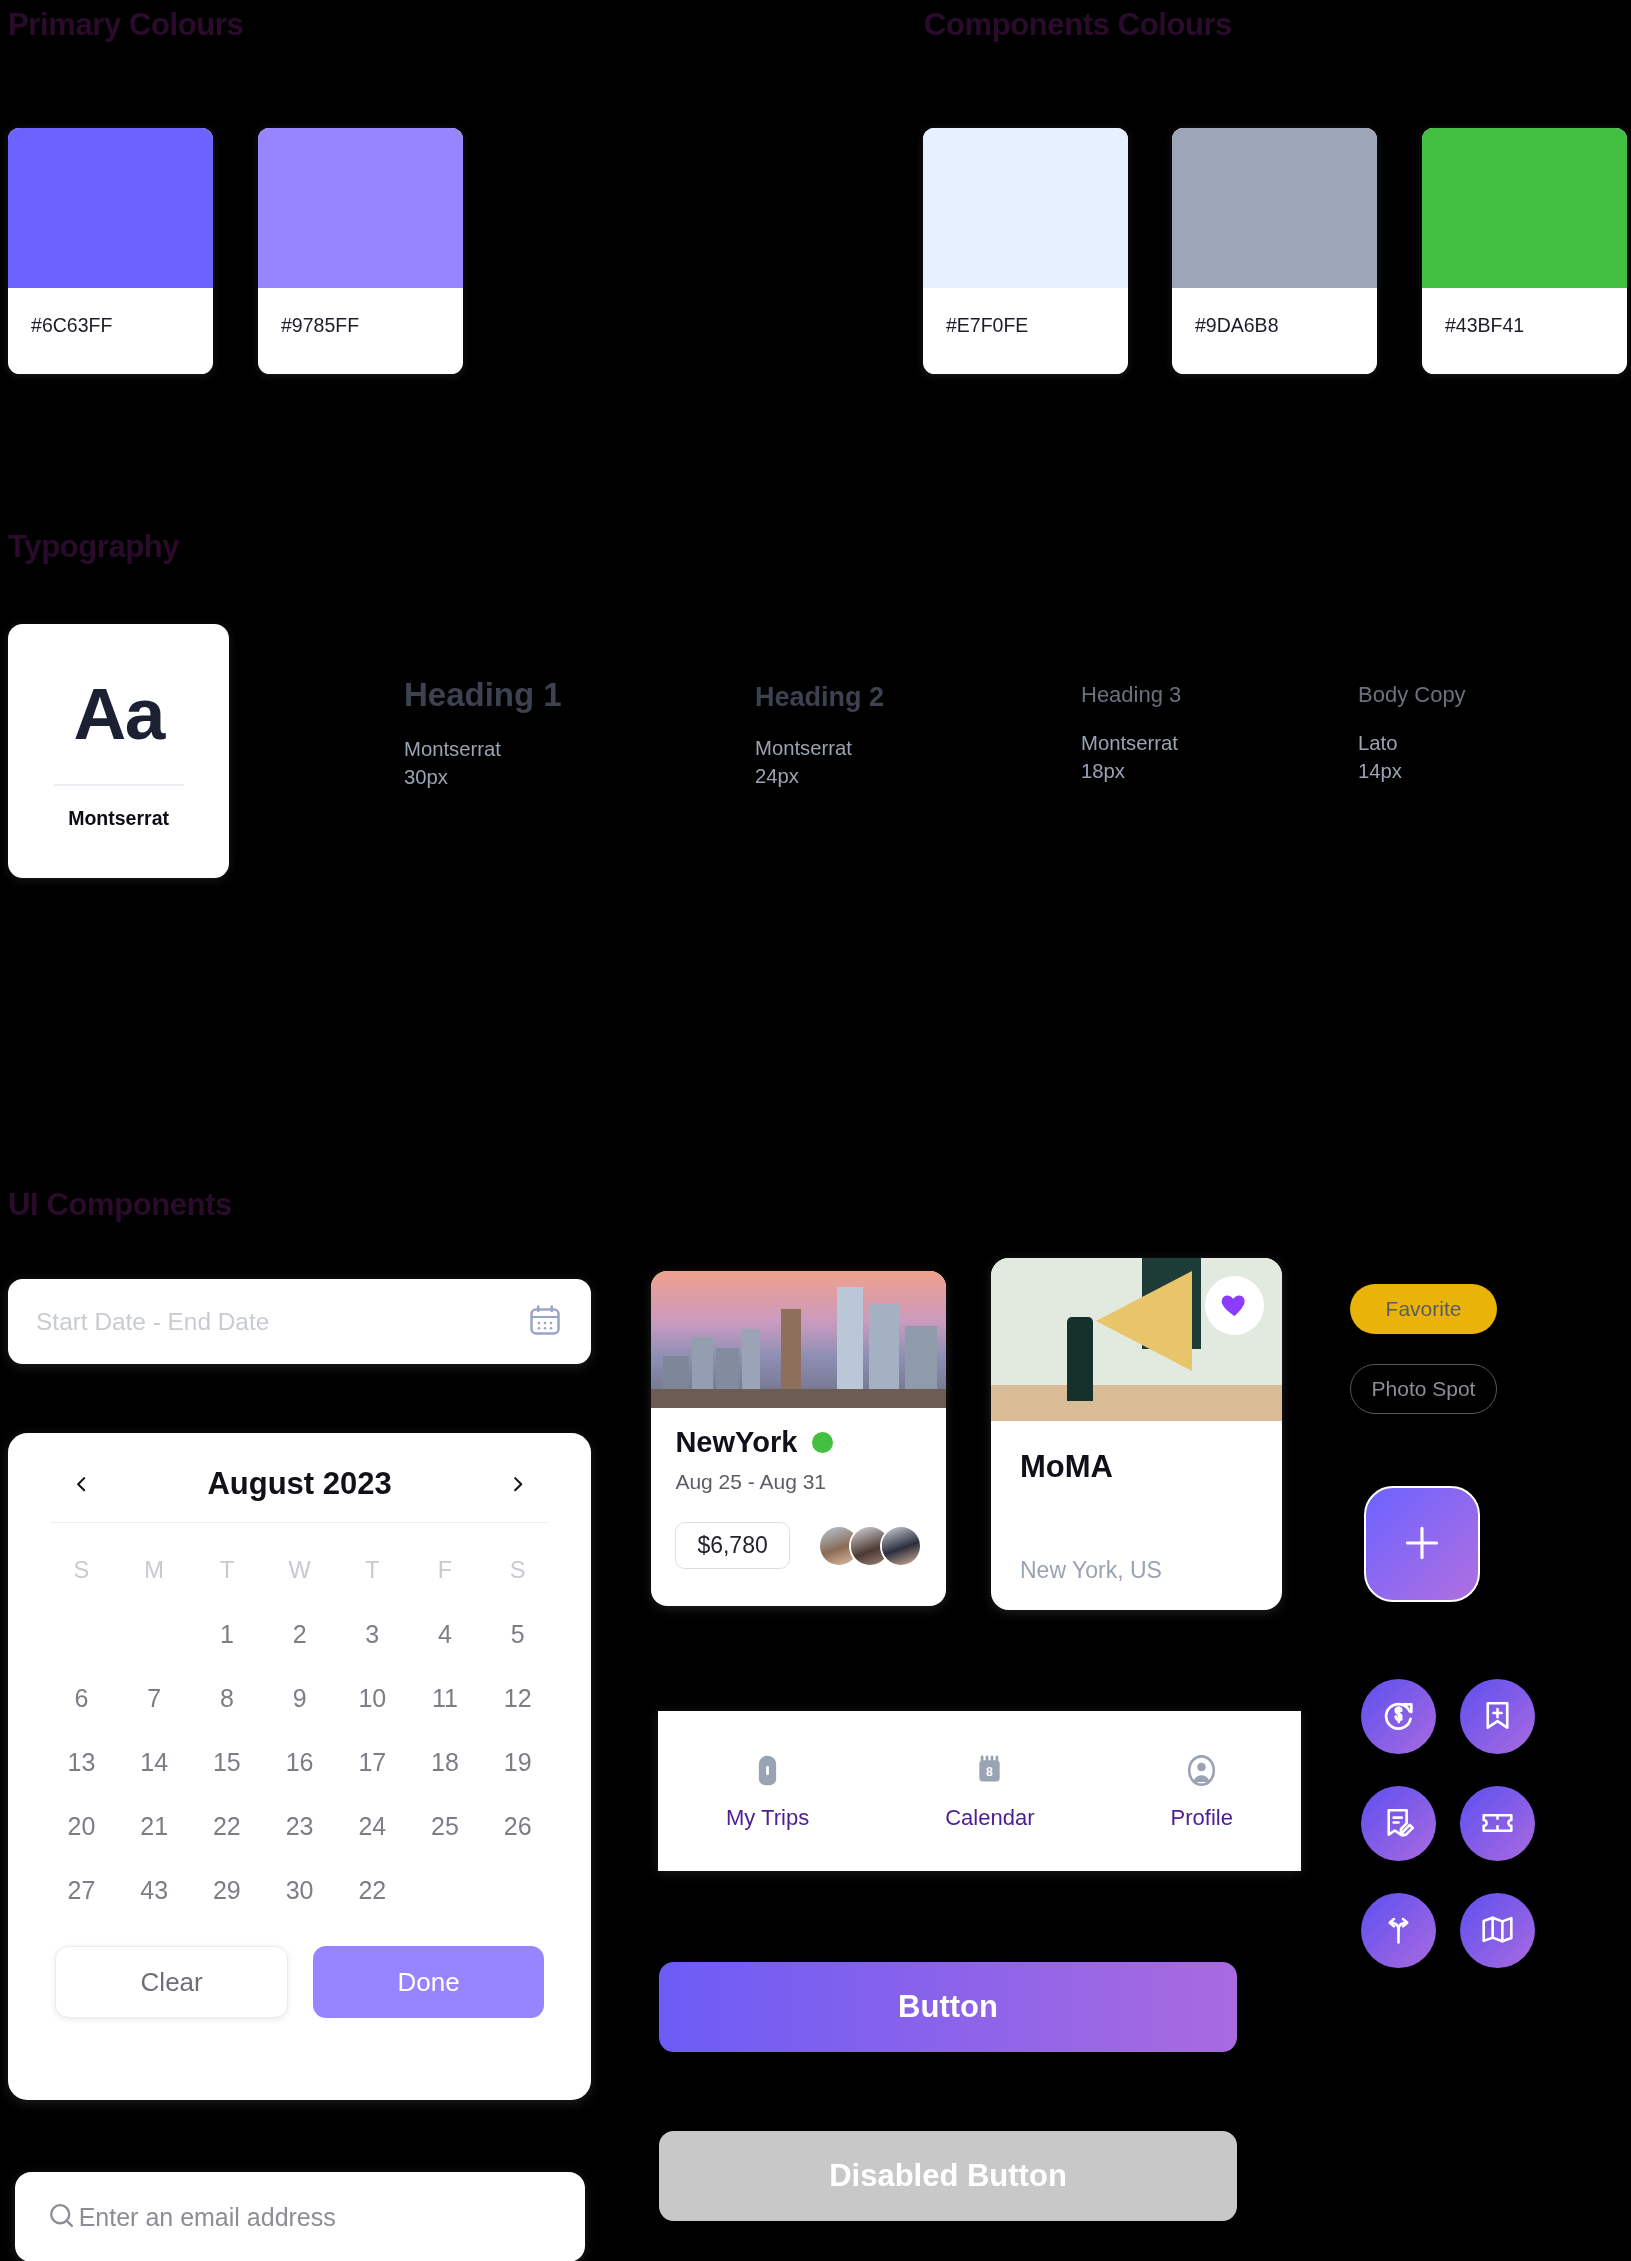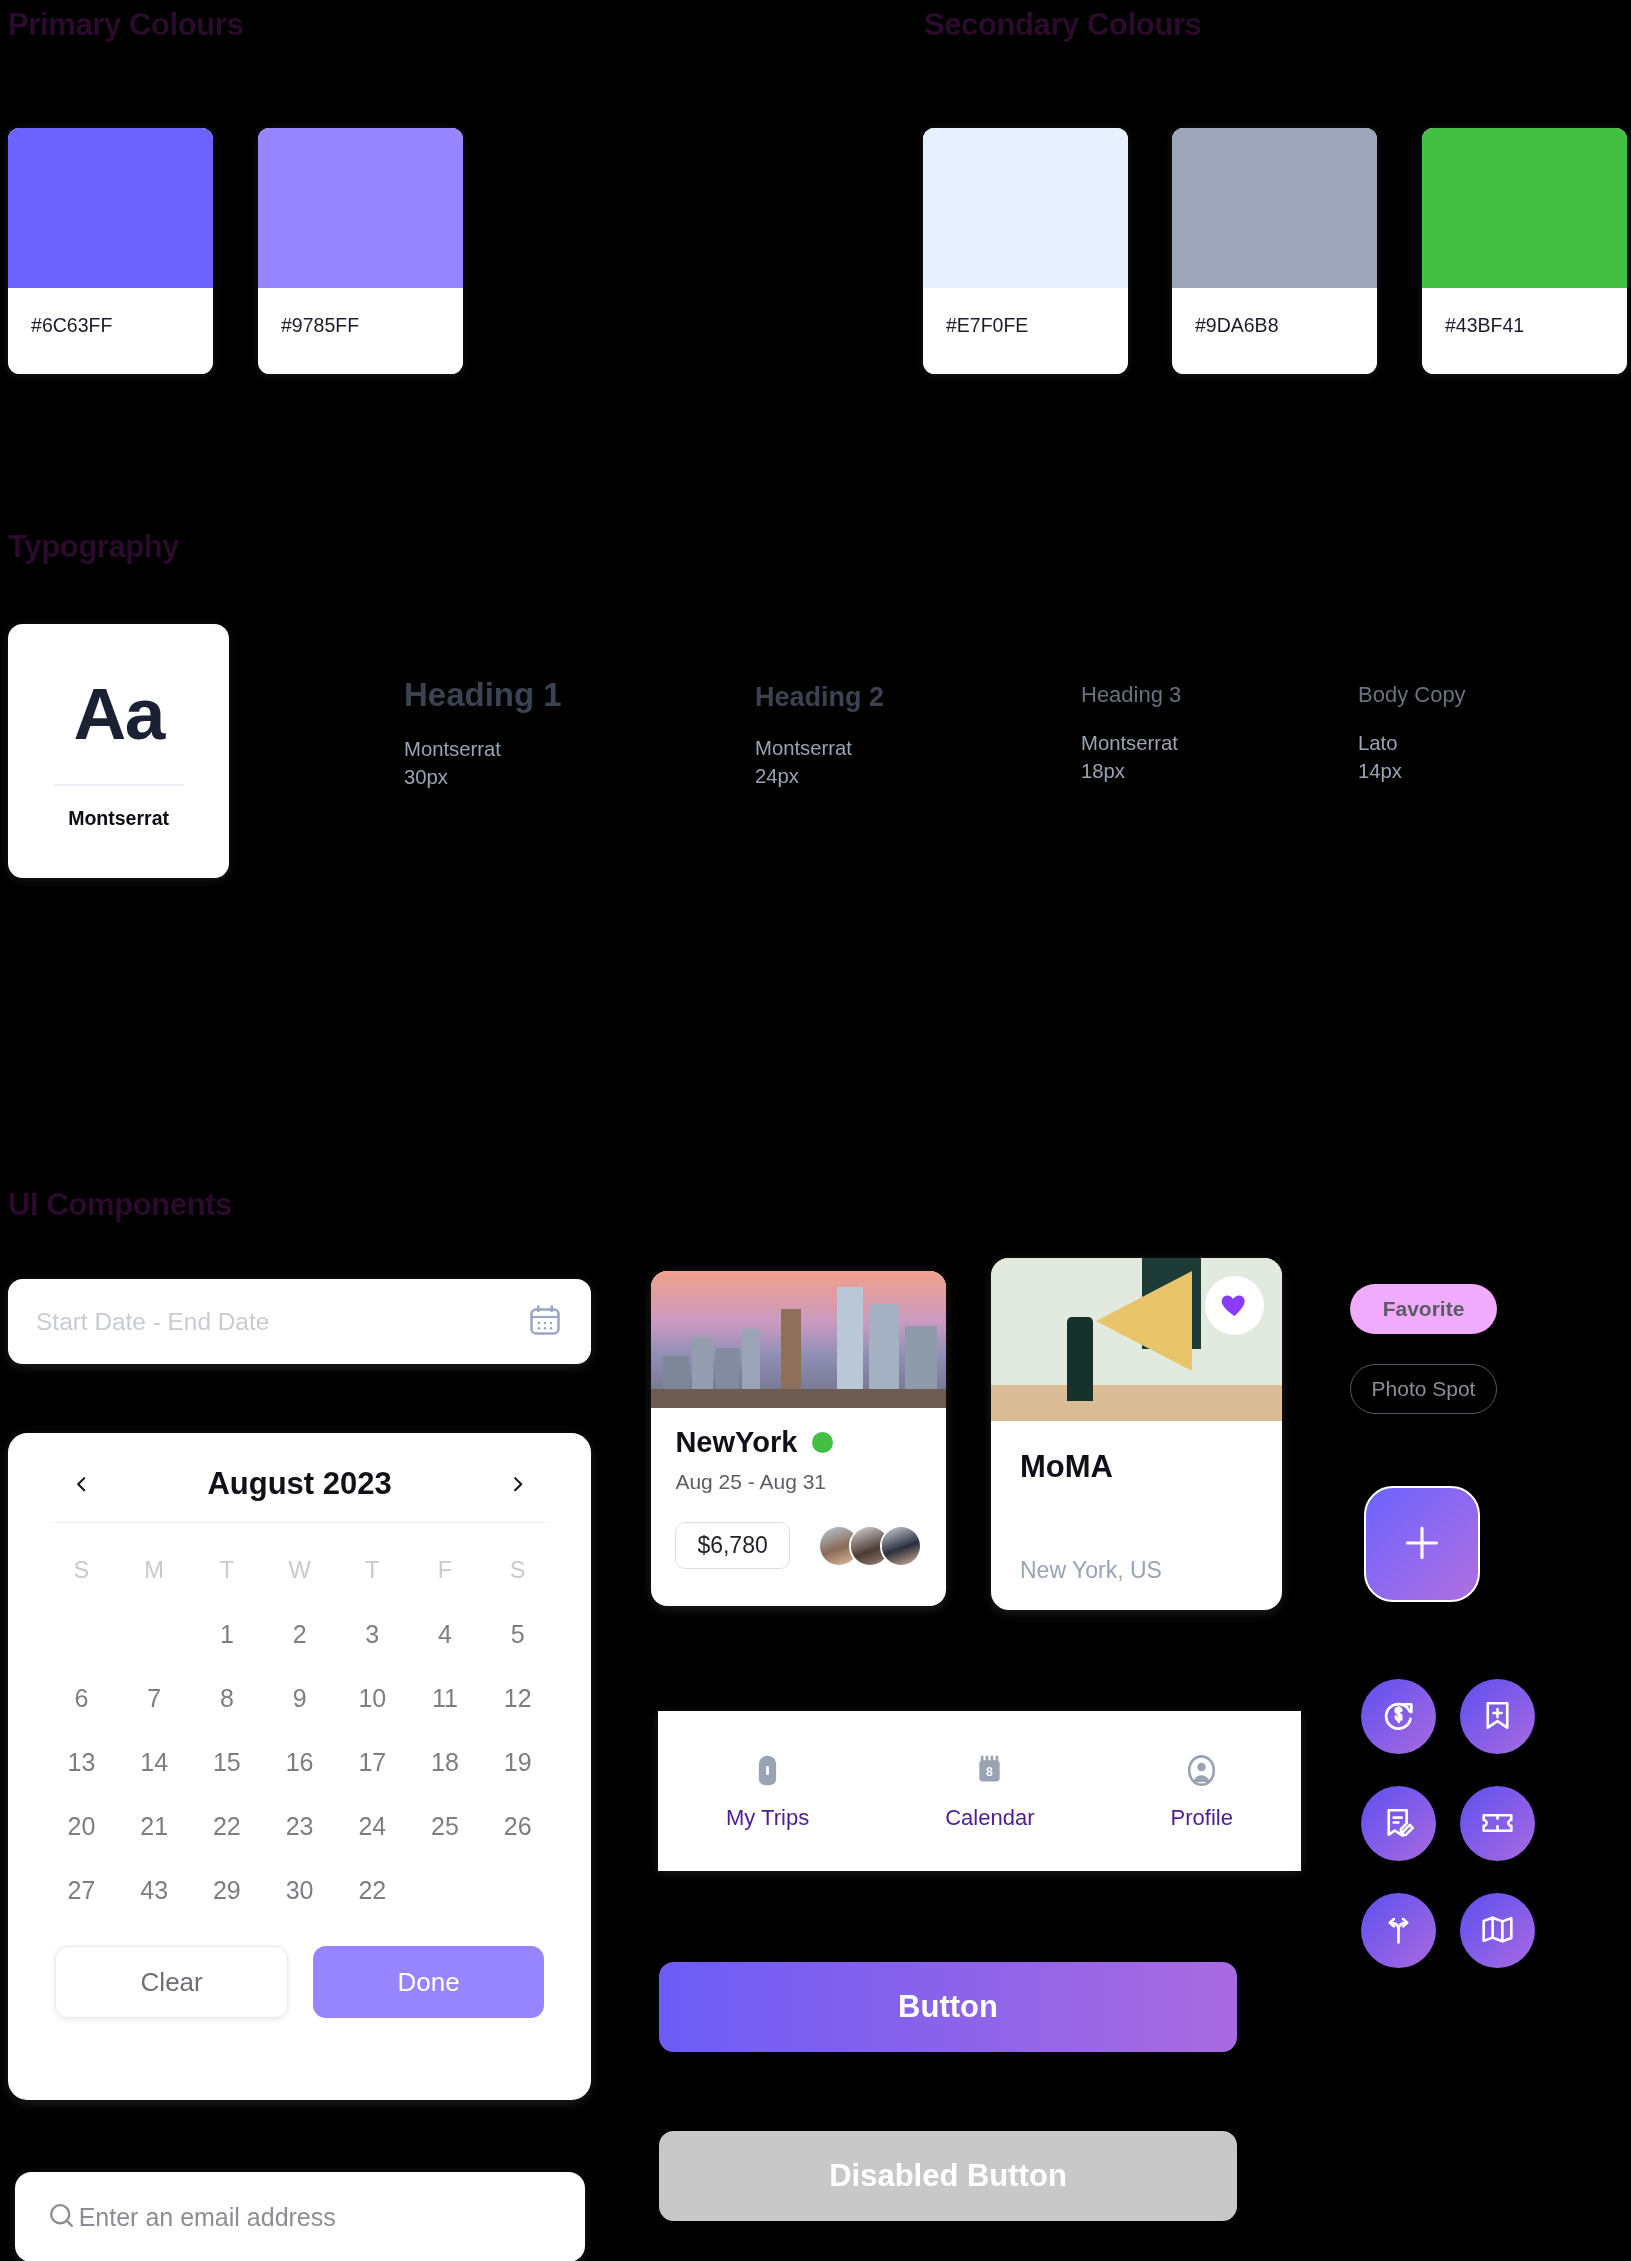--- a/index.html
+++ b/index.html
@@ -169,21 +169,21 @@
   }
 
   
   .chip {
     position: absolute; border-radius: 813px;
     display: flex; align-items: center; justify-content: center;
     font-size: 21px; white-space: nowrap;
   }
   #chip-favorite {
     left: 1350px; top: 1284px; width: 147px; height: 50px;
-    background: #f0abfc; color: #5b5b64; font-weight: bold;
+    background: #eab308; color: #5b5b64;
   }
   #chip-photo-spot {
     left: 1350px; top: 1364px; width: 147px; height: 50px;
     background: transparent; border: 1.6px solid #56565e; color: #8d8d95;
   }
 
   
   #fab {
     position: absolute; left: 1364px; top: 1486px;
     width: 116px; height: 116px; border-radius: 29px;
@@ -256,21 +256,21 @@
 
   <div class="swatch" id="sw-p0" style="left:8.1px; top:128px;">
     <div class="swatch-fill" style="background: rgb(108, 99, 255);"></div>
     <div class="swatch-label">#6C63FF</div>
   </div>
   <div class="swatch" id="sw-p1" style="left:258px; top:128px;">
     <div class="swatch-fill" style="background: rgb(151, 133, 255);"></div>
     <div class="swatch-label">#9785FF</div>
   </div>
 
-  <div class="section-title" style="left:924px; top:6.5px;">Secondary Colours</div>
+  <div class="section-title" style="left:924px; top:6.5px;">Components Colours</div>
 
   <div class="swatch" id="sw-s0" style="left:923px; top:128px;">
     <div class="swatch-fill" style="background: rgb(231, 240, 254);"></div>
     <div class="swatch-label">#E7F0FE</div>
   </div>
   <div class="swatch" id="sw-s1" style="left:1172px; top:128px;">
     <div class="swatch-fill" style="background: rgb(157, 166, 184);"></div>
     <div class="swatch-label">#9DA6B8</div>
   </div>
   <div class="swatch" id="sw-s2" style="left:1422px; top:128px;">

